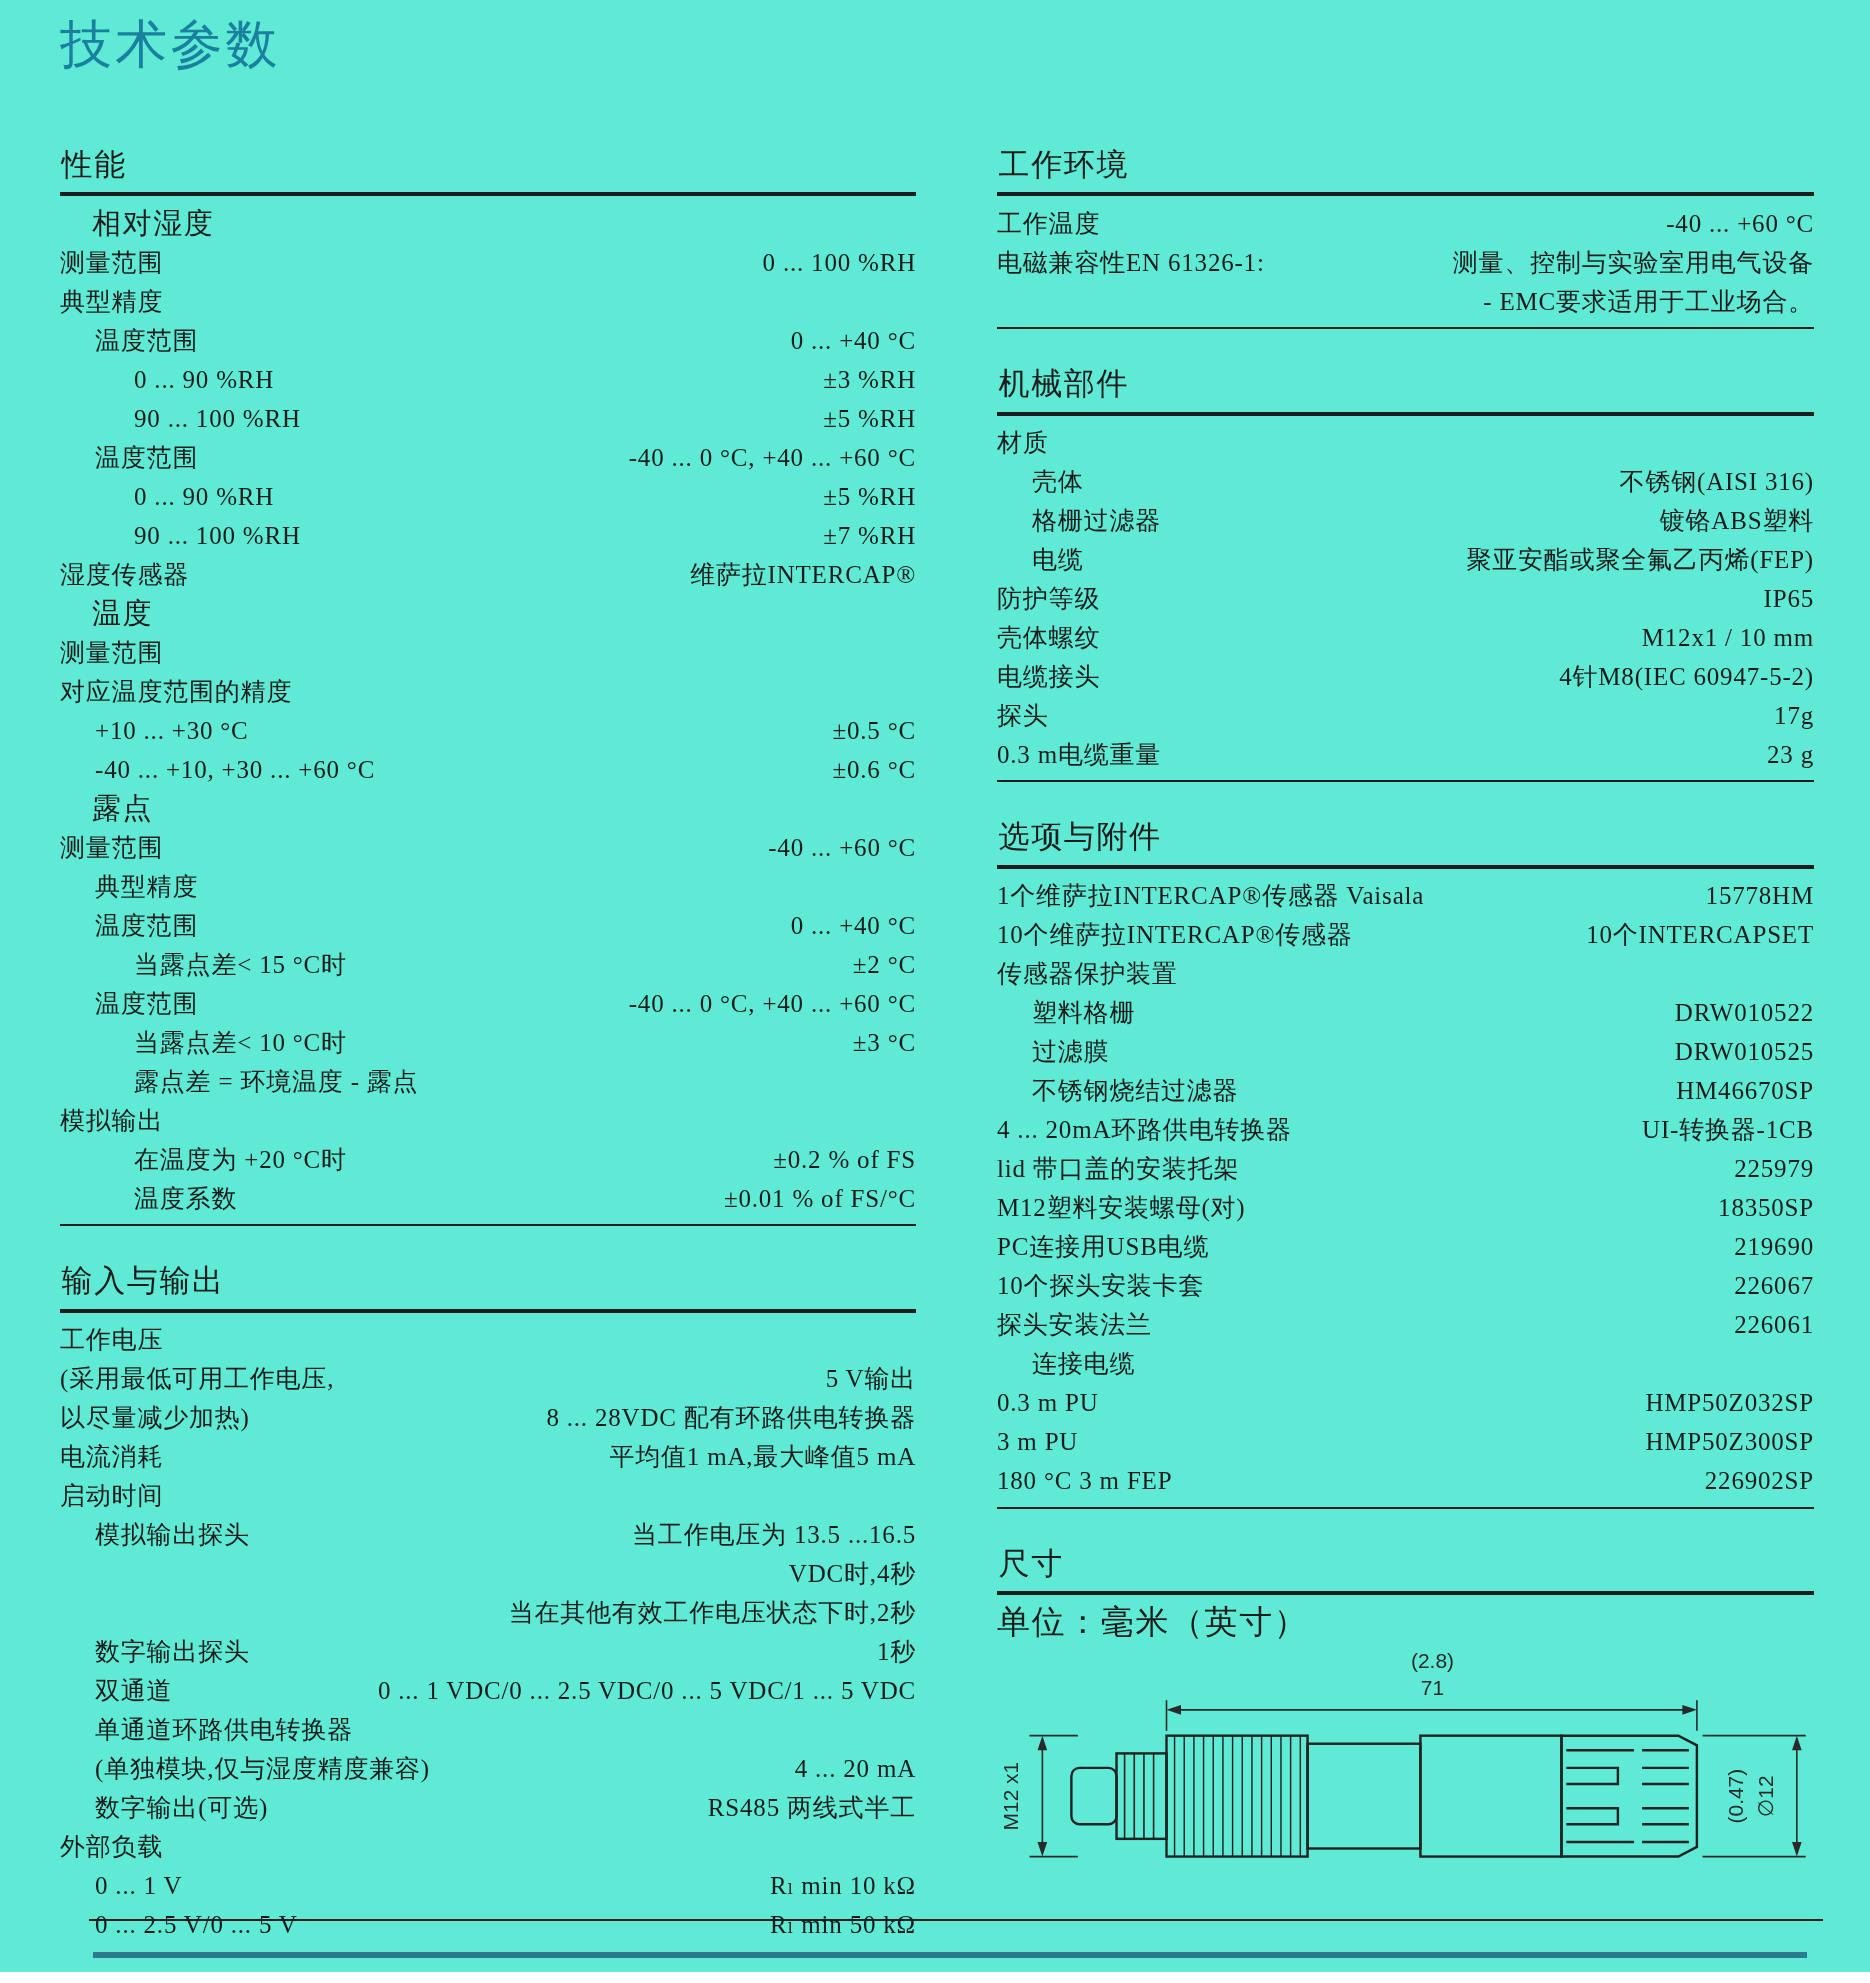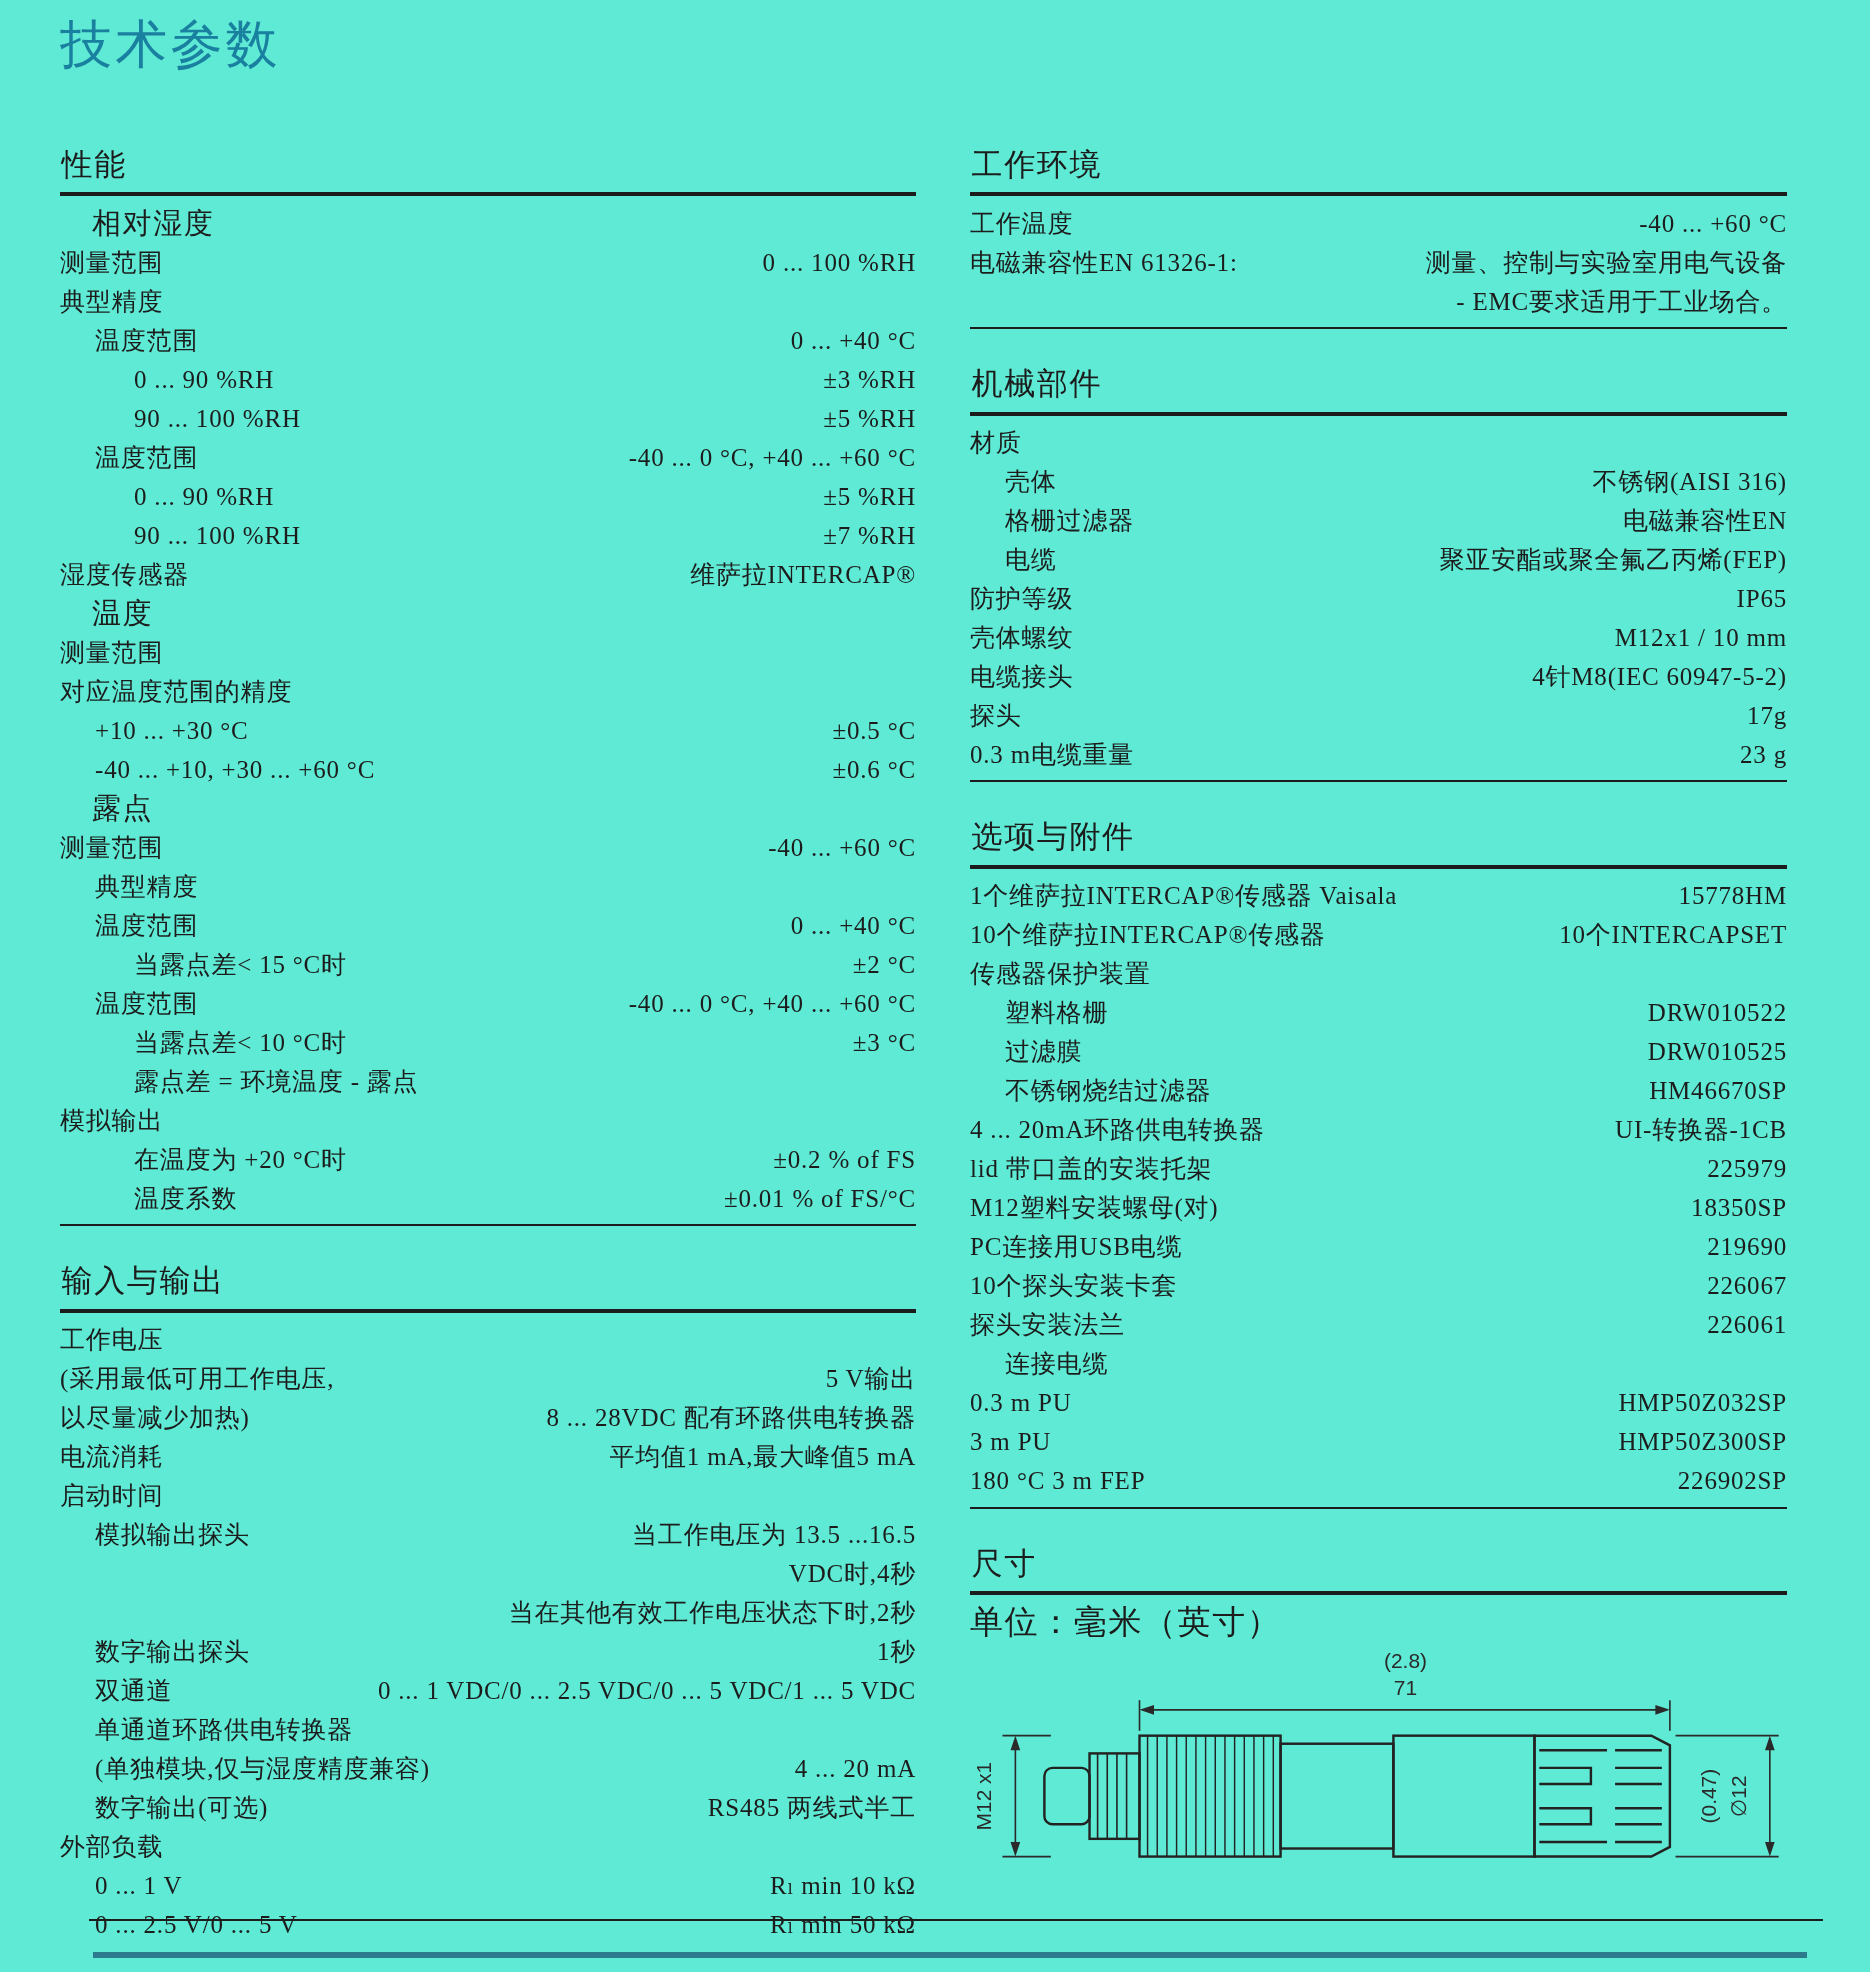--- a/index.html
+++ b/index.html
@@ -14,21 +14,21 @@
     overflow:hidden;
   }
   .title{
     font-size:52px;
     font-weight:normal;
     color:#1a80a0;
     margin:0 0 66px 0;
     letter-spacing:3.2px;
     line-height:1.3;
   }
-  .columns{display:flex;gap:54px;align-items:flex-start;}
+  .columns{display:flex;gap:81px;align-items:flex-start;}
   .col-left{width:856px;flex:none;}
   .col-right{width:817px;flex:none;}
   section{margin:0;}
   section + section{margin-top:35px;}
   .col-right section + section{}
   .sec-h{
     font-size:31px;
     font-weight:normal;
     margin:0;
     padding:0 0 7.3px 1.6px;
@@ -344,21 +344,21 @@
               <span class="val"></span>
             </div>
 
             <div class="row ind1">
               <span class="lbl">壳体</span>
               <span class="val">不锈钢(AISI 316)</span>
             </div>
 
             <div class="row ind1">
               <span class="lbl">格栅过滤器</span>
-              <span class="val">电磁兼容性EN</span>
+              <span class="val">镀铬ABS塑料</span>
             </div>
 
             <div class="row ind1">
               <span class="lbl">电缆</span>
               <span class="val">聚亚安酯或聚全氟乙丙烯(FEP)</span>
             </div>
 
             <div class="row ind0">
               <span class="lbl">防护等级</span>
               <span class="val">IP65</span>

